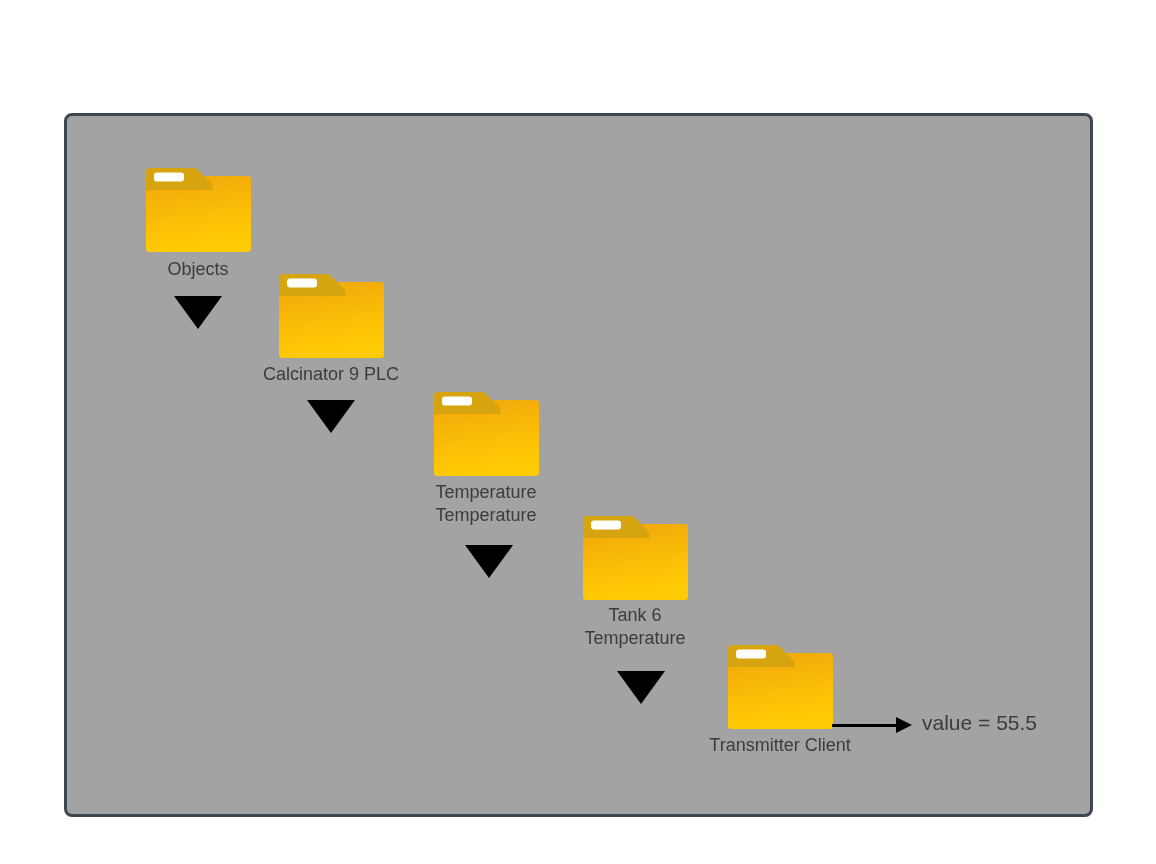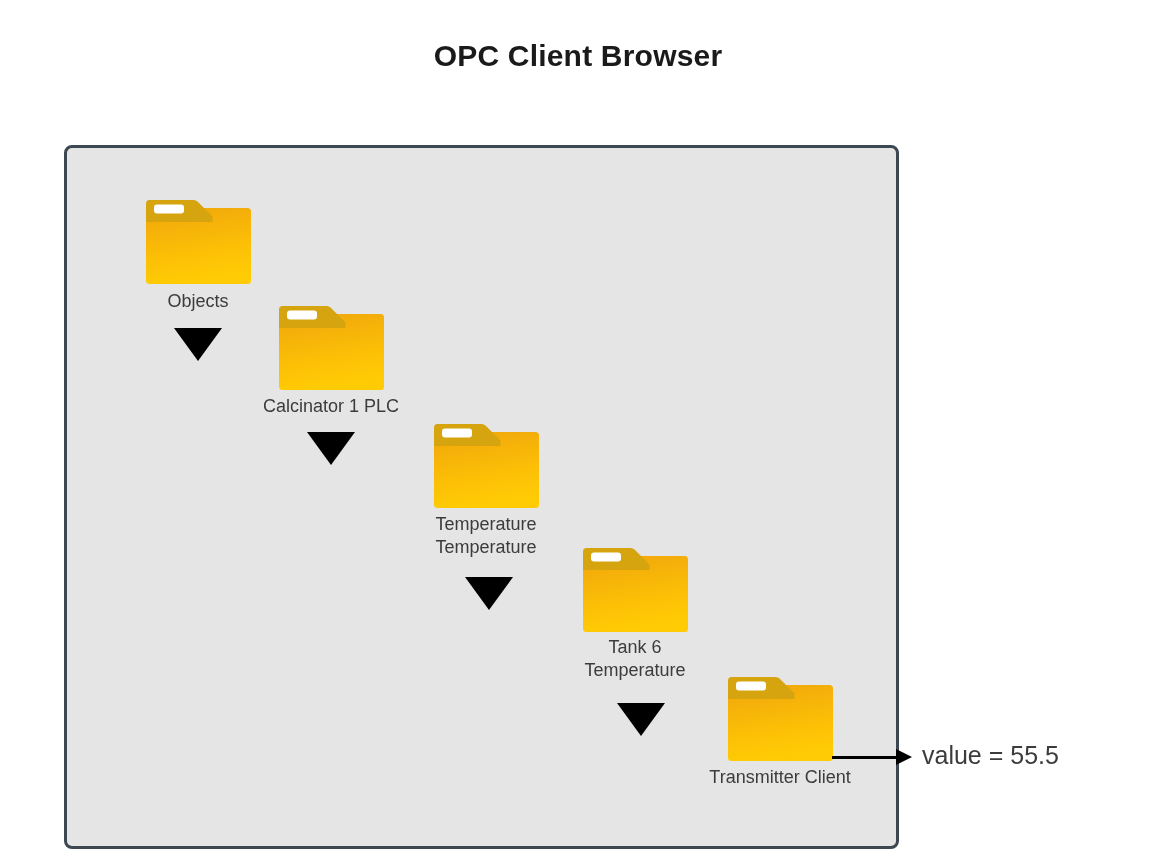--- a/index.html
+++ b/index.html
@@ -25,27 +25,26 @@
     font-size: 30px;
     line-height: 32px;
     font-weight: bold;
     color: #1a1a1a;
     letter-spacing: 0.2px;
   }
   .panel {
     position: absolute;
     left: 64px;
     top: 113px;
-    width: 835px;
+    width: 1029px;
     height: 704px;
     box-sizing: border-box;
     border: 3px solid #3d4752;
     border-radius: 8px;
-    background: #e5e5e5;
-    margin-top: 32px;
+    background: #a3a3a3;
   }
   .folder {
     position: absolute;
     width: 105px;
     height: 86px;
   }
   .label {
     position: absolute;
     width: 160px;
     text-align: center;
@@ -76,21 +75,21 @@
     width: 0;
     height: 0;
     border-left: 16px solid #000000;
     border-top: 8px solid transparent;
     border-bottom: 8px solid transparent;
   }
   .value-text {
     position: absolute;
     left: 855px;
     top: 595px;
-    font-size: 25px;
+    font-size: 21px;
     line-height: 24px;
     color: #3c3c3c;
     white-space: nowrap;
   }
   .defs-svg {
     position: absolute;
     width: 0;
     height: 0;
   }
 </style>
@@ -107,37 +106,36 @@
         <stop offset="1" stop-color="#FFCB05"></stop>
       </linearGradient>
       <symbol id="folder-sym" viewBox="0 0 105 86">
         <rect x="0" y="10" width="105" height="76" rx="3.5" fill="url(#foldgrad)"></rect>
         <path d="M0,24 L0,5.5 Q0,2 3.5,2 L47.5,2 Q50,2 51.5,3.5 L66.5,18.5 L66.5,24 Z" fill="#D5A40F"></path>
         <rect x="8" y="6.5" width="30" height="9" rx="3" fill="#FFFFFF"></rect>
       </symbol>
     </defs>
   </svg>
 
-  <h1 class="title">OPC Client Browser</h1>
 
   <div class="panel">
 
     <svg class="folder" style="left:79px;top:50px" width="105" height="86">
         <use href="#folder-sym"></use>
       </svg>
     <div class="label" style="left:51px;top:142px">
       <div>Objects</div>
     </div>
     <div class="tri" style="left:107px;top:180px"></div>
 
     <svg class="folder" style="left:212px;top:156px" width="105" height="86">
         <use href="#folder-sym"></use>
       </svg>
     <div class="label" style="left:184px;top:247px">
-      <div>Calcinator 1 PLC</div>
+      <div>Calcinator 9 PLC</div>
     </div>
     <div class="tri" style="left:240px;top:284px"></div>
 
     <svg class="folder" style="left:367px;top:274px" width="105" height="86">
         <use href="#folder-sym"></use>
       </svg>
     <div class="label" style="left:339px;top:365px">
       <div>Temperature</div>
       <div>Temperature</div>
     </div>

